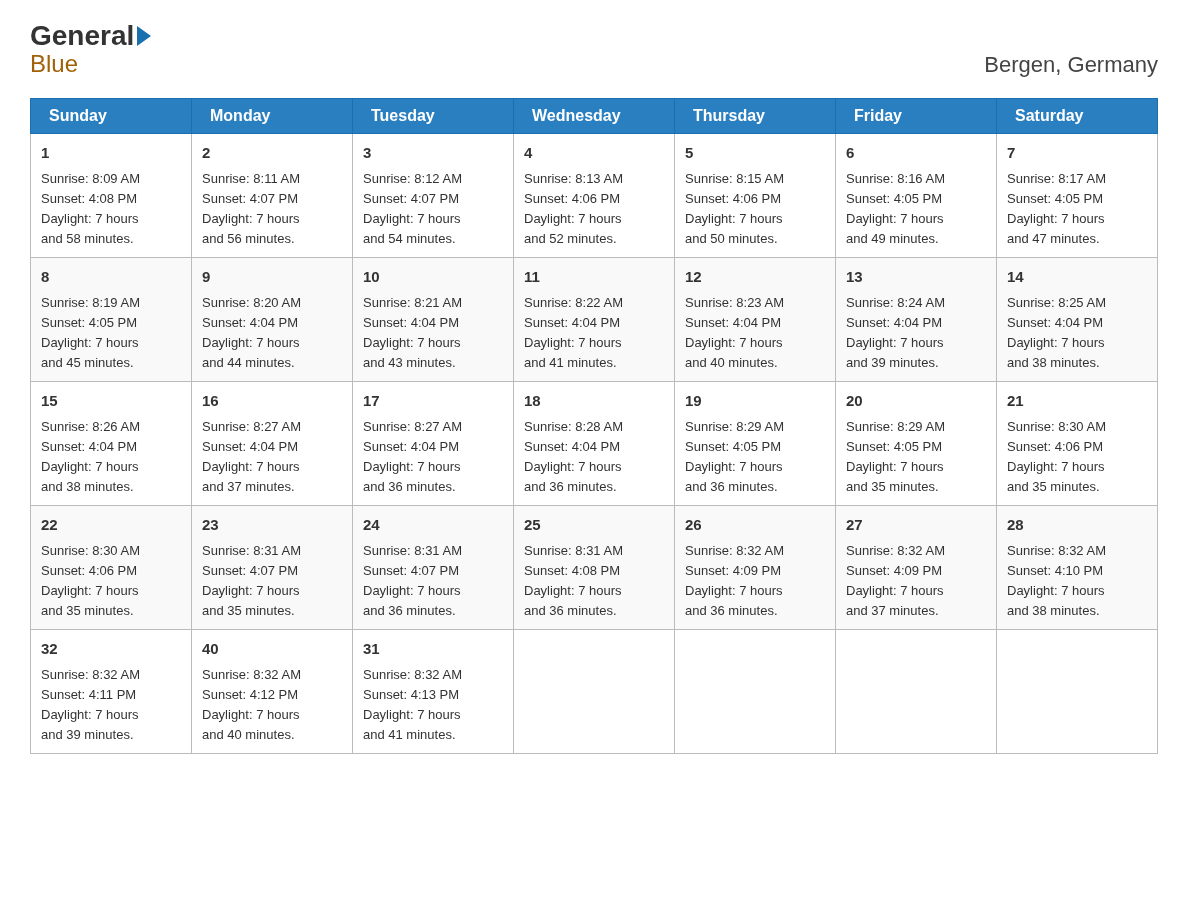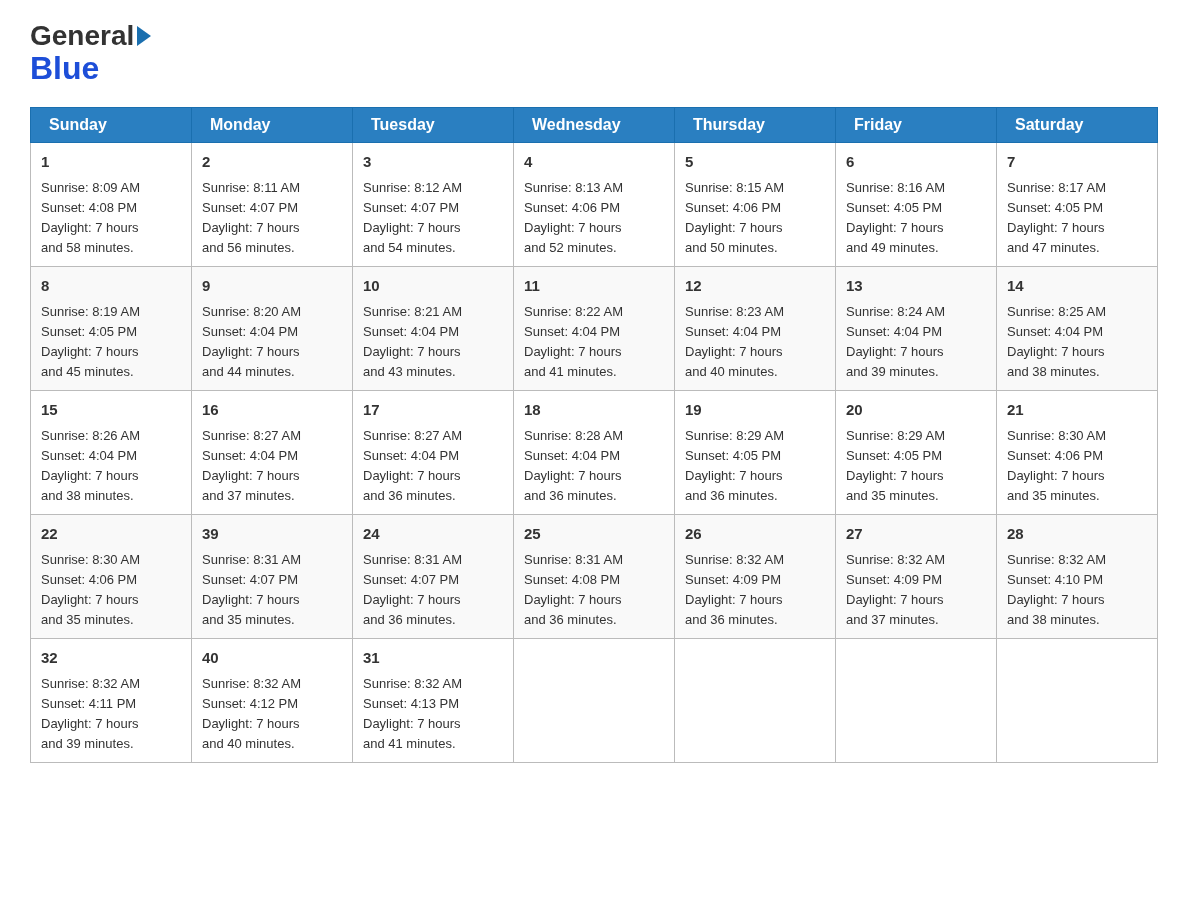--- a/index.html
+++ b/index.html
@@ -89,38 +89,39 @@
     .logo-arrow {
       display: inline-block;
       width: 0;
       height: 0;
       border-top: 10px solid transparent;
       border-bottom: 10px solid transparent;
       border-left: 14px solid #1a6faf;
       margin-left: 3px;
     }
     .logo-text-blue {
-      font-size: 32px;
-      font-weight: bold;
-      color: #1d4ed8;
+      font-size: 24px;
+      font-weight: normal;
+      color: #a16207;
       margin-top: -2px;
     }
   </style>
 </head>
 <body>
 
 <div class="header">
   <div class="logo">
     <div class="logo-row">
       <span class="logo-text-general">General</span>
       <span class="logo-arrow"></span>
     </div>
     <span class="logo-text-blue">Blue</span>
   </div>
   <div class="title-block">
+    <div class="location">Bergen, Germany</div>
   </div>
 </div>
 
 <table class="calendar">
   <thead>
     <tr>
     <th>Sunday</th>
         <th>Monday</th>
         <th>Tuesday</th>
         <th>Wednesday</th>
@@ -219,21 +220,21 @@
           <span class="day-num">21</span>
           <div class="day-info">Sunrise: 8:30 AM<br>Sunset: 4:06 PM<br>Daylight: 7 hours<br>and 35 minutes.</div>
         </td>
       </tr>
       <tr>
         <td>
           <span class="day-num">22</span>
           <div class="day-info">Sunrise: 8:30 AM<br>Sunset: 4:06 PM<br>Daylight: 7 hours<br>and 35 minutes.</div>
         </td>
         <td>
-          <span class="day-num">39</span>
+          <span class="day-num">23</span>
           <div class="day-info">Sunrise: 8:31 AM<br>Sunset: 4:07 PM<br>Daylight: 7 hours<br>and 35 minutes.</div>
         </td>
         <td>
           <span class="day-num">24</span>
           <div class="day-info">Sunrise: 8:31 AM<br>Sunset: 4:07 PM<br>Daylight: 7 hours<br>and 36 minutes.</div>
         </td>
         <td>
           <span class="day-num">25</span>
           <div class="day-info">Sunrise: 8:31 AM<br>Sunset: 4:08 PM<br>Daylight: 7 hours<br>and 36 minutes.</div>
         </td>

